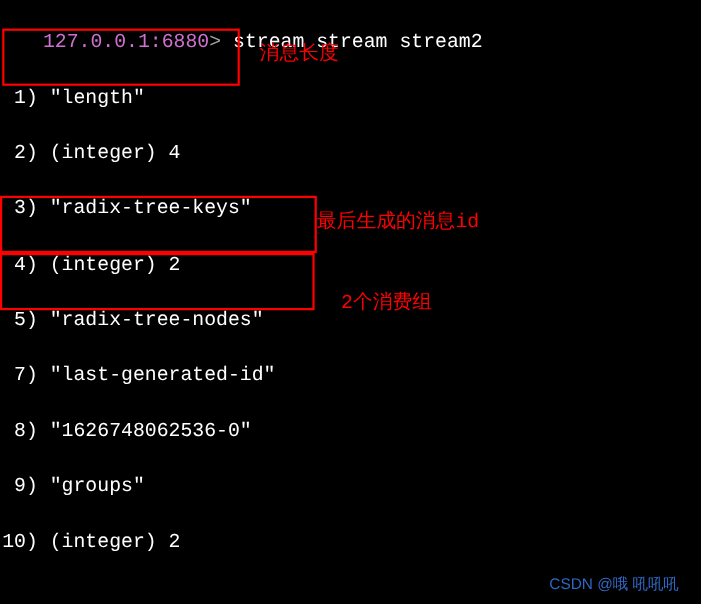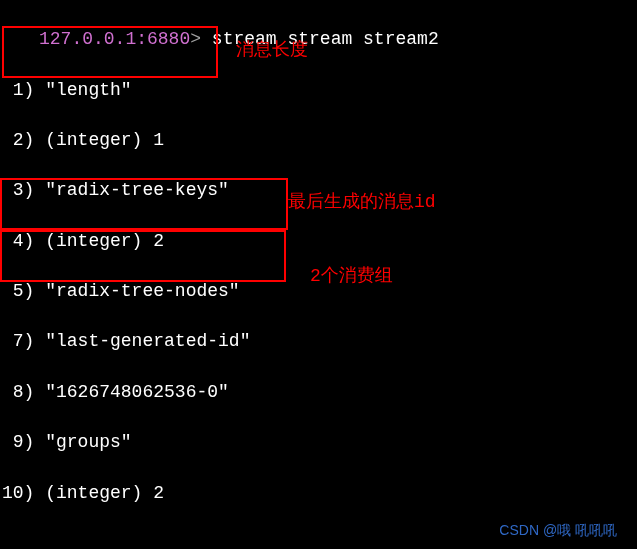--- a/index.html
+++ b/index.html
@@ -62,21 +62,21 @@
       z-index: 5;
       opacity: 0.8;
     }
   </style>
 </head>
 <body>
 
 <div class="terminal">
 <span class="line"><span class="prompt-host">127.0.0.1:6880</span><span class="prompt-gt">&gt; </span><span class="command">stream stream stream2</span></span>
 <span class="line"> 1) "length"</span>
-<span class="line"> 2) (integer) 1</span>
+<span class="line"> 2) (integer) 4</span>
 <span class="line"> 3) "radix-tree-keys"</span>
 <span class="line"> 4) (integer) 2</span>
 <span class="line"> 5) "radix-tree-nodes"</span>
 <span class="line"> 7) "last-generated-id"</span>
 <span class="line"> 8) "1626748062536-0"</span>
 <span class="line"> 9) "groups"</span>
 <span class="line">10) (integer) 2</span>
 
 
 

